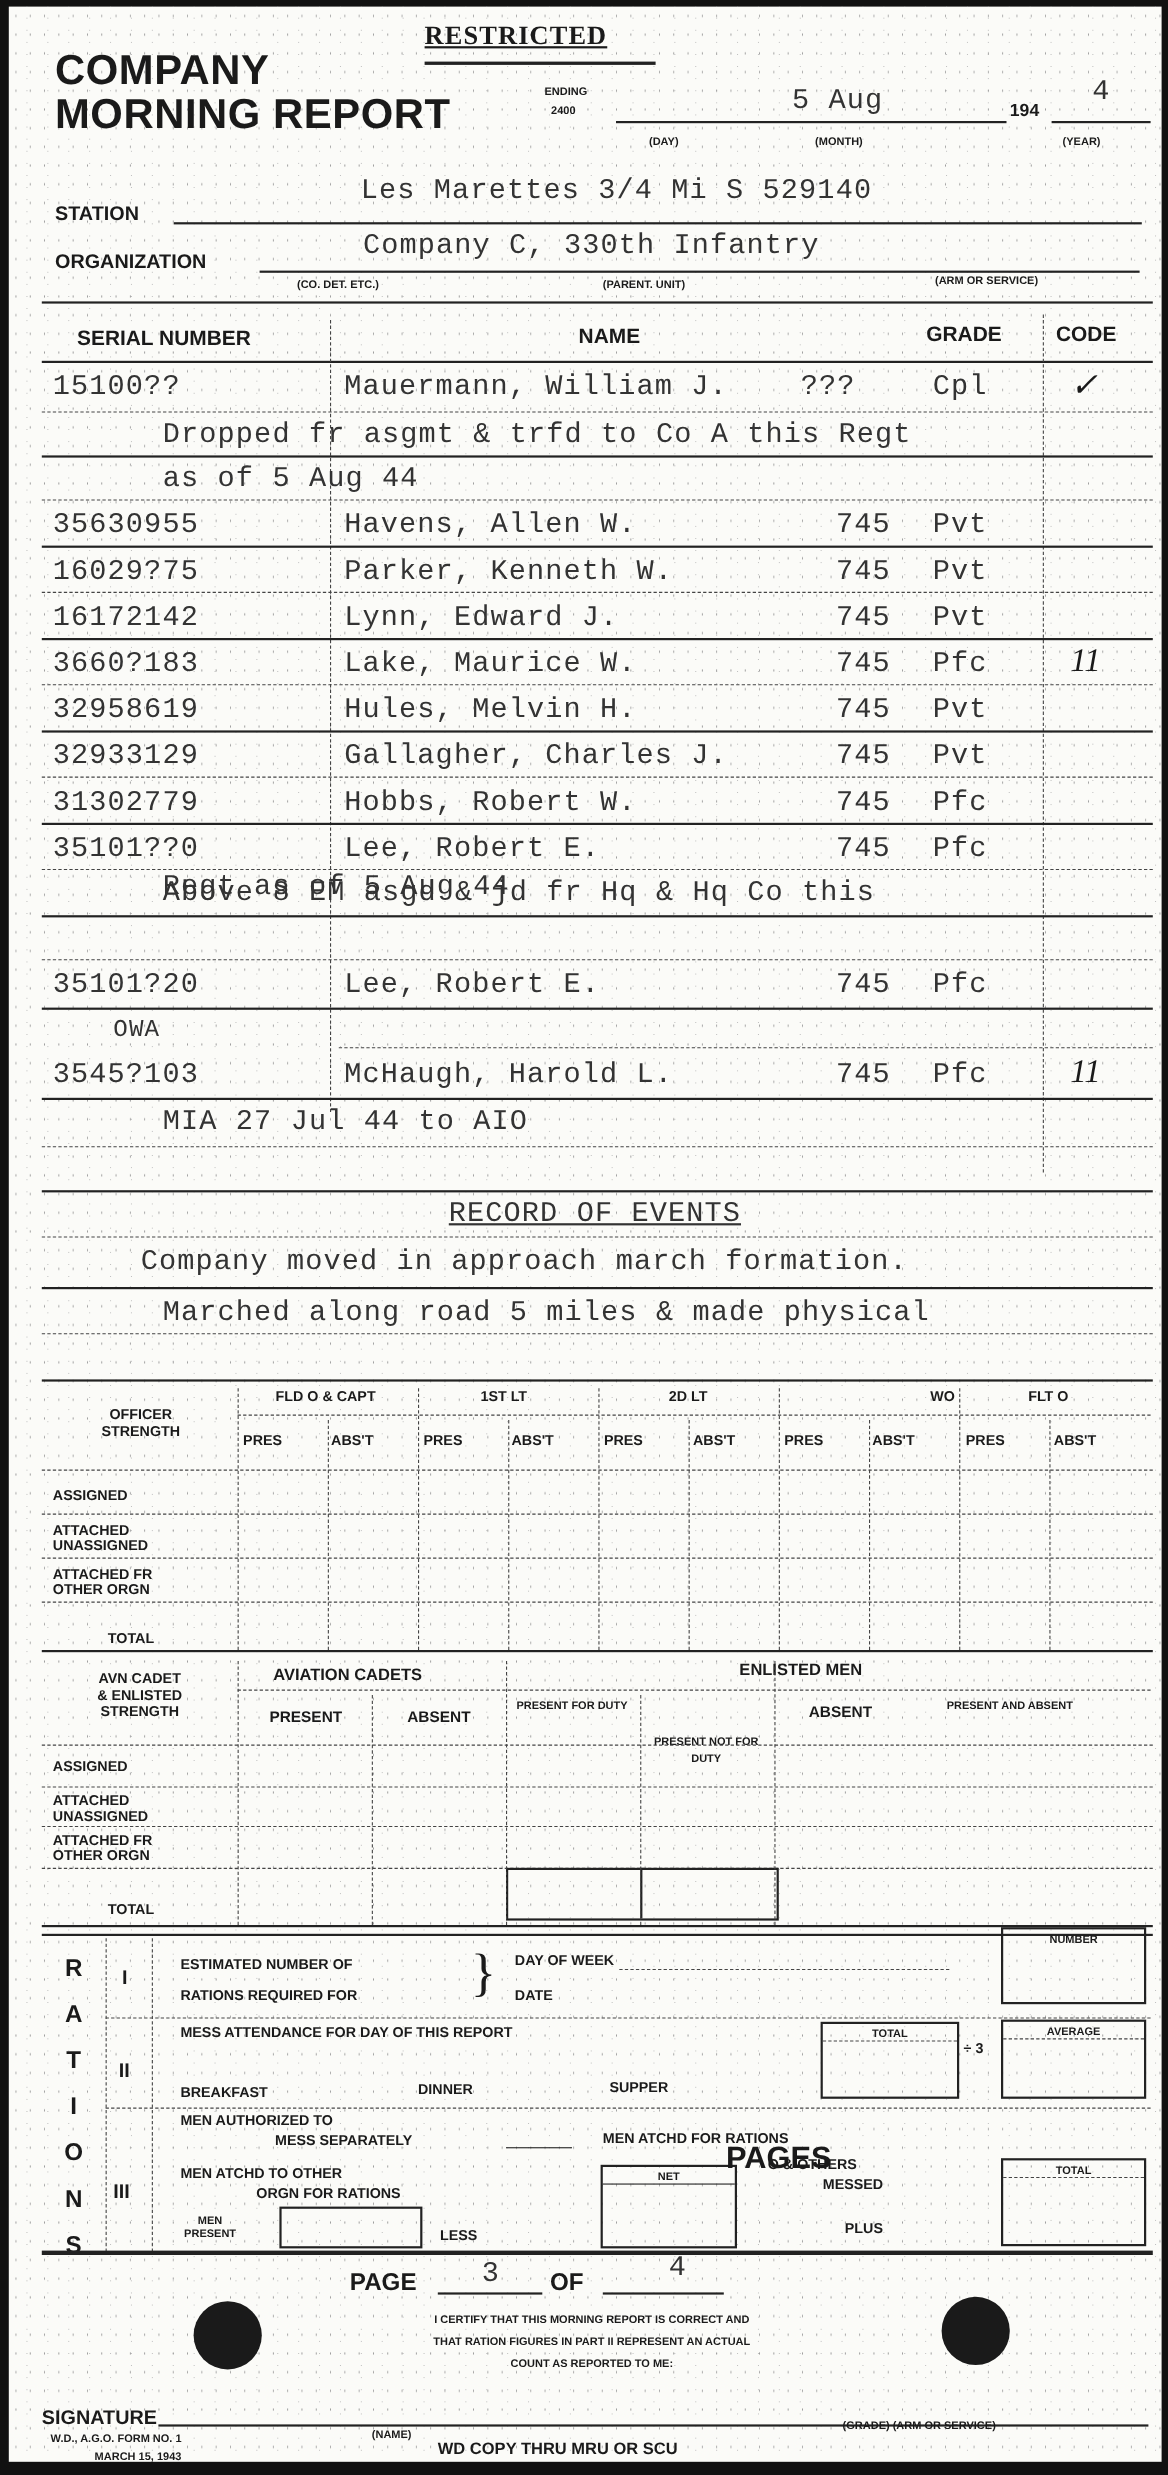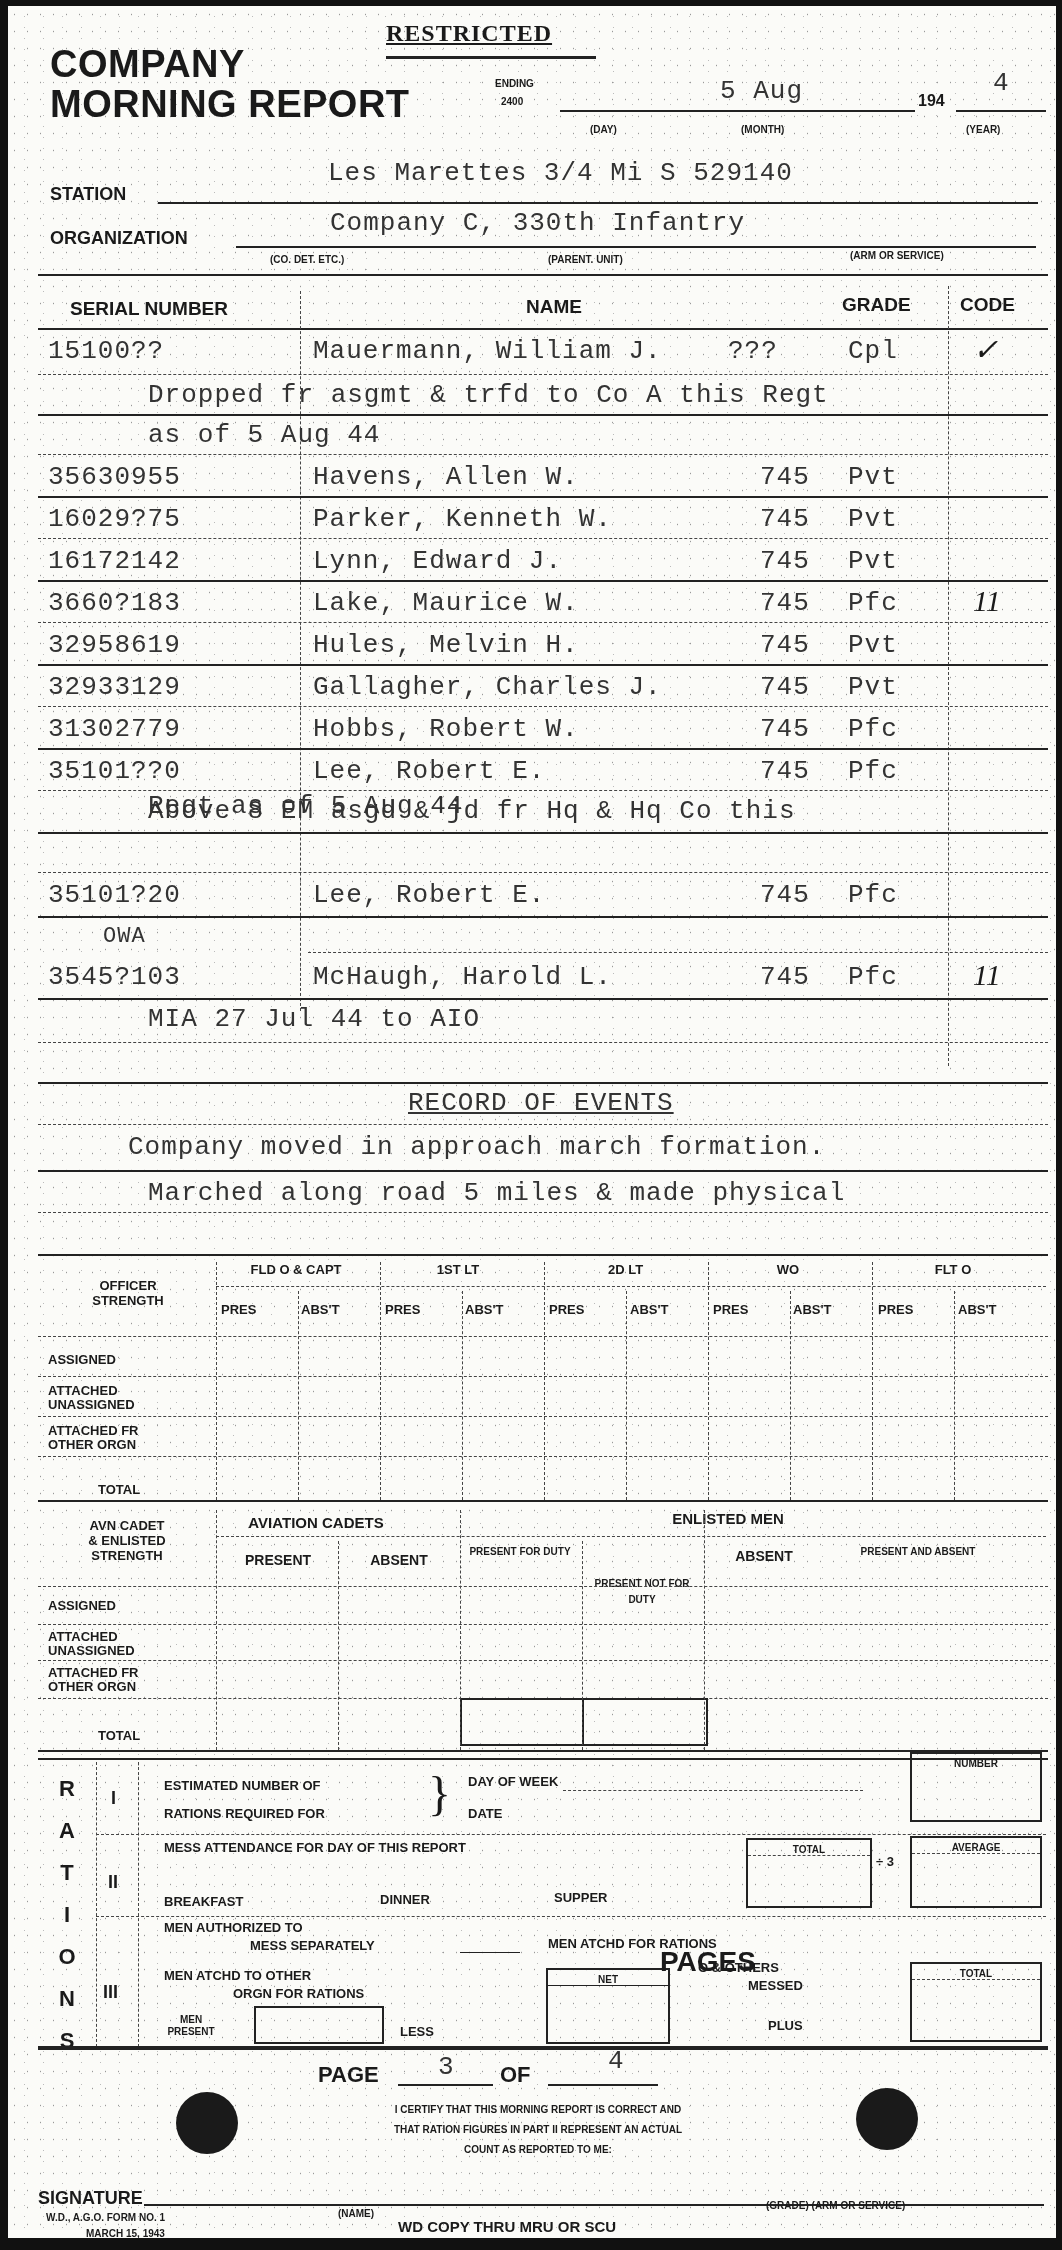--- a/index.html
+++ b/index.html
@@ -174,21 +174,21 @@
   <div class="hline" style="left:30px;top:1248px;width:1010px;"></div>
 
   <div>
     <div class="abs small center" style="left:40px;top:1272px;width:160px;">
       <div>OFFICER</div>
       <div>STRENGTH</div>
     </div>
     <div class="abs small center" style="left:208px;top:1256px;width:160px;">FLD O &amp; CAPT</div>
     <div class="abs small center" style="left:370px;top:1256px;width:160px;">1ST LT</div>
     <div class="abs small center" style="left:535px;top:1256px;width:165px;">2D LT</div>
-    <div class="abs small center" style="left:700px;top:1256px;width:160px;">WO</div>
+    <div class="abs small center" style="left:700px;top:1256px;width:160px;text-align:right;">WO</div>
     <div class="abs small center" style="left:860px;top:1256px;width:170px;">FLT O</div>
     <div class="hline thin" style="left:208px;top:1280px;width:830px;"></div>
     <div class="abs small" style="left:213px;top:1296px;">PRES</div>
     <div class="abs small" style="left:293px;top:1296px;">ABS'T</div>
     <div class="abs small" style="left:377px;top:1296px;">PRES</div>
     <div class="abs small" style="left:457px;top:1296px;">ABS'T</div>
     <div class="abs small" style="left:541px;top:1296px;">PRES</div>
     <div class="abs small" style="left:622px;top:1296px;">ABS'T</div>
     <div class="abs small" style="left:705px;top:1296px;">PRES</div>
     <div class="abs small" style="left:785px;top:1296px;">ABS'T</div>

